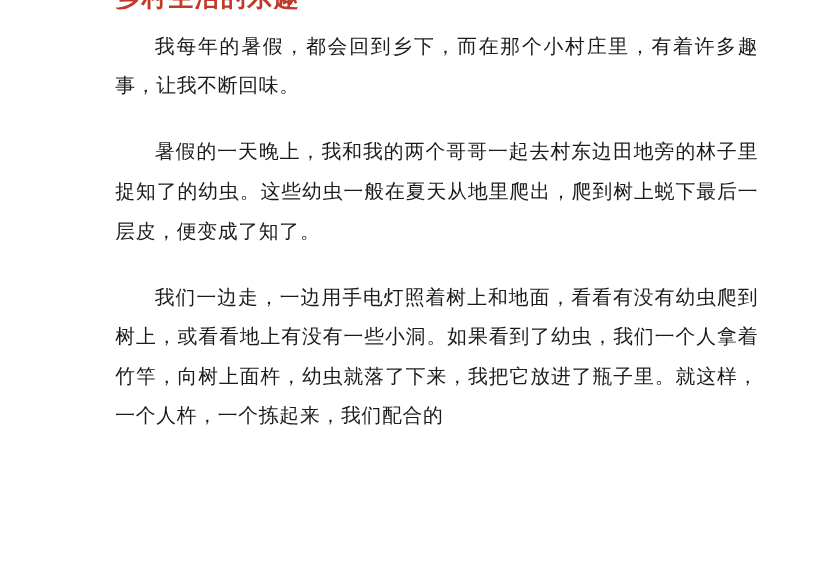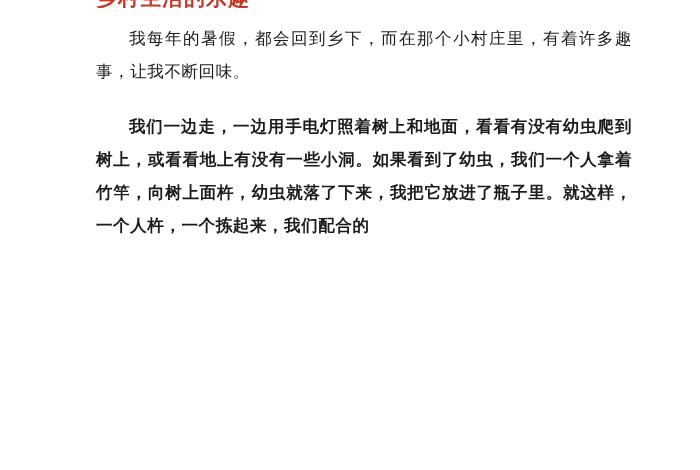--- a/index.html
+++ b/index.html
@@ -47,28 +47,28 @@
     margin: 0 0 22px 0;
     font-size: 16.5px;
     line-height: 33px;
     color: #1b1b1b;
     text-indent: 2em;
     text-align: justify;
     letter-spacing: 0.6px;
   }
   .para:last-child {
     margin-bottom: 0;
-    font-weight: bold;
   }
 </style>
 </head>
 <body>
 
 <div class="page">
 
   <h1 class="doc-title">乡村生活的乐趣</h1>
 
   <div class="body-text">
     <p class="para">我每年的暑假，都会回到乡下，而在那个小村庄里，有着许多趣事，让我不断回味。</p>
+    <p class="para">暑假的一天晚上，我和我的两个哥哥一起去村东边田地旁的林子里捉知了的幼虫。这些幼虫一般在夏天从地里爬出，爬到树上蜕下最后一层皮，便变成了知了。</p>
     <p class="para">我们一边走，一边用手电灯照着树上和地面，看看有没有幼虫爬到树上，或看看地上有没有一些小洞。如果看到了幼虫，我们一个人拿着竹竿，向树上面杵，幼虫就落了下来，我把它放进了瓶子里。就这样，一个人杵，一个拣起来，我们配合的</p>
   </div>
 
 </div>
 
 </body></html>

